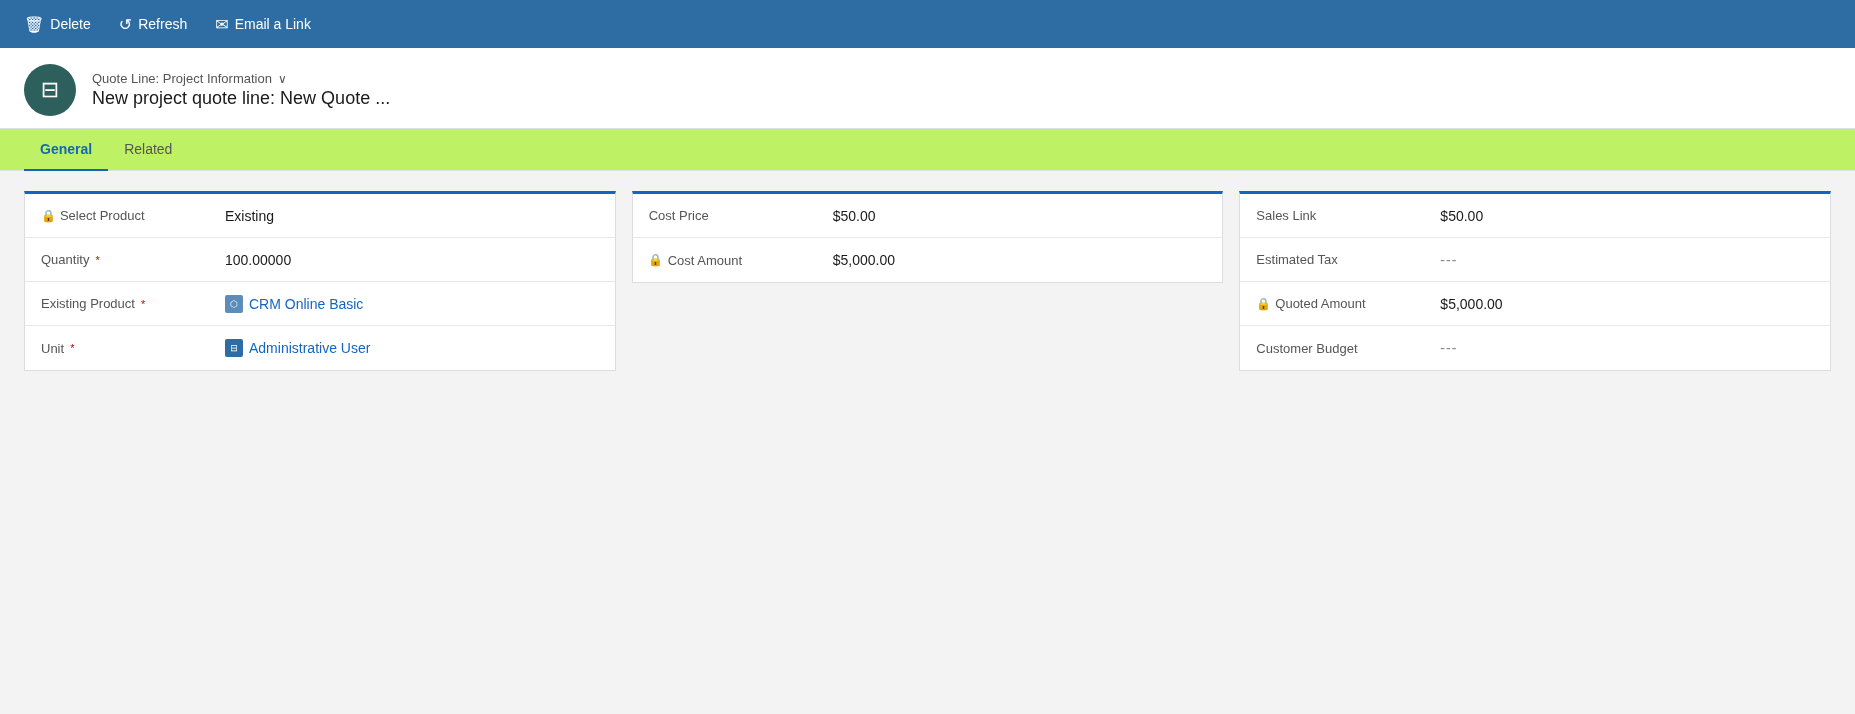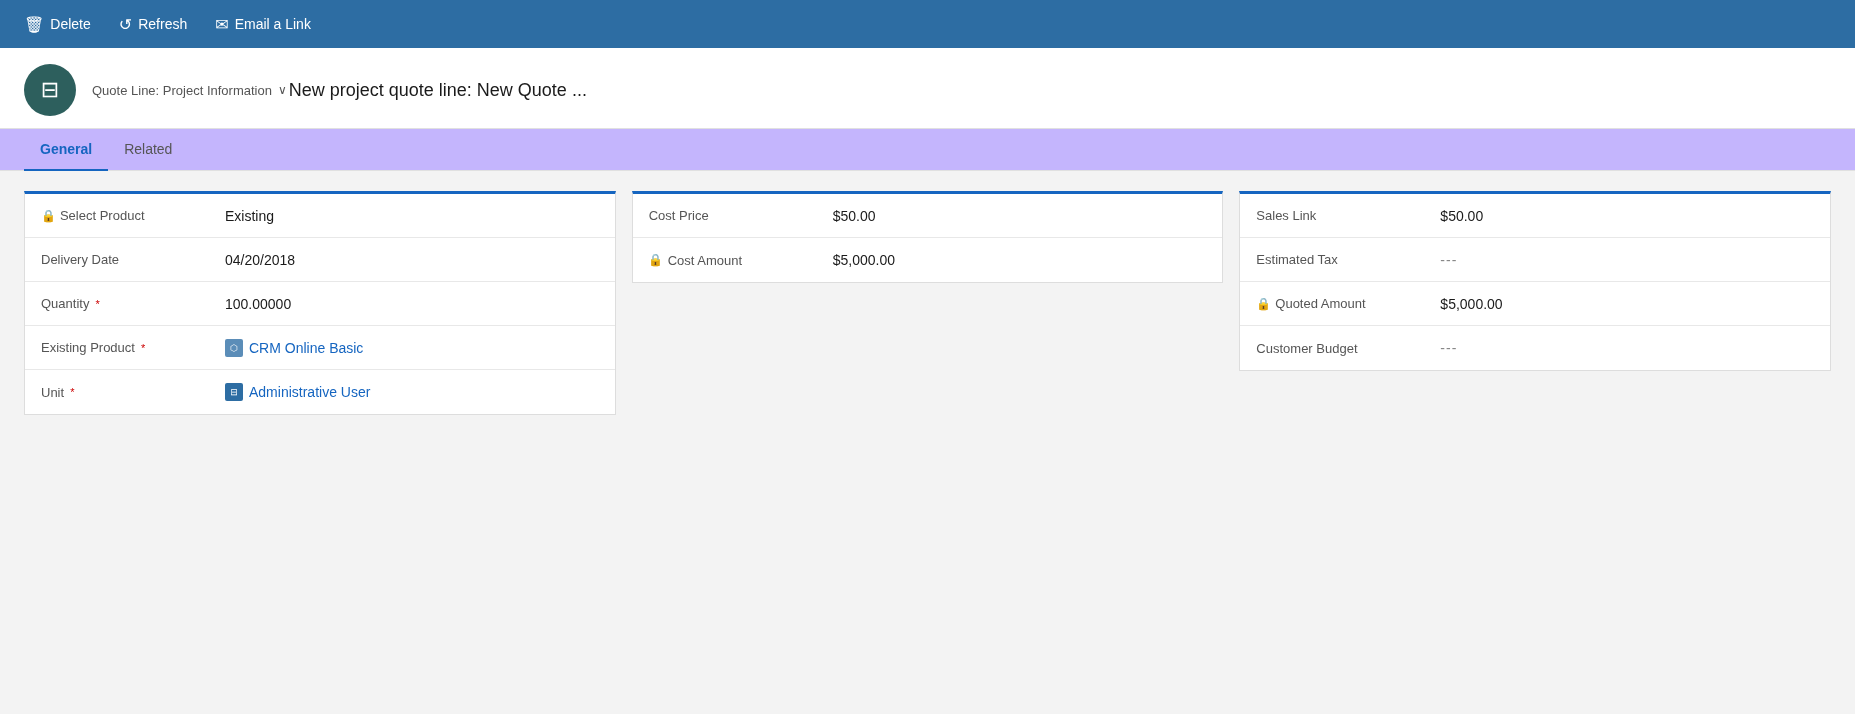--- a/index.html
+++ b/index.html
@@ -43,34 +43,34 @@
       height: 52px;
       border-radius: 50%;
       background: #2d5f5d;
       display: flex;
       align-items: center;
       justify-content: center;
       color: #fff;
       font-size: 22px;
       flex-shrink: 0;
     }
-    .header-text { display: flex; flex-direction: row; gap: 2px; }
+    .header-text { display: flex; flex-direction: column; gap: 2px; }
     .breadcrumb-row {
       display: flex;
       align-items: center;
       gap: 6px;
       font-size: 13px;
       color: #555;
     }
     .breadcrumb-chevron { font-size: 12px; color: #555; cursor: pointer; }
     .page-title { font-size: 18px; font-weight: 400; color: #1a1a1a; }
 
     
     .tabs-bar {
-      background: #c4b5fd;
+      background: #bef264;
       padding: 0 24px;
       display: flex;
       gap: 0;
       border-bottom: 1px solid #e0e0e0;
     }
     .tab {
       padding: 12px 16px;
       font-size: 14px;
       cursor: pointer;
       color: #555;
@@ -200,26 +200,20 @@
     <div class="card">
 
       <div class="field-row">
         <div class="field-label">
           <span class="lock-icon">🔒</span>
           <span>Select Product</span>
         </div>
         <div class="field-value">Existing</div>
       </div>
 
-      <div class="field-row">
-        <div class="field-label">
-          <span>Delivery Date</span>
-        </div>
-        <div class="field-value" style="cursor:pointer;">04/20/2018</div>
-      </div>
 
       <div class="field-row">
         <div class="field-label">
           <span>Quantity</span>
           <span class="required-star">*</span>
         </div>
         <div class="field-value" style="cursor:pointer;text-align:right;">100.00000</div>
       </div>
 
       <div class="field-row">

